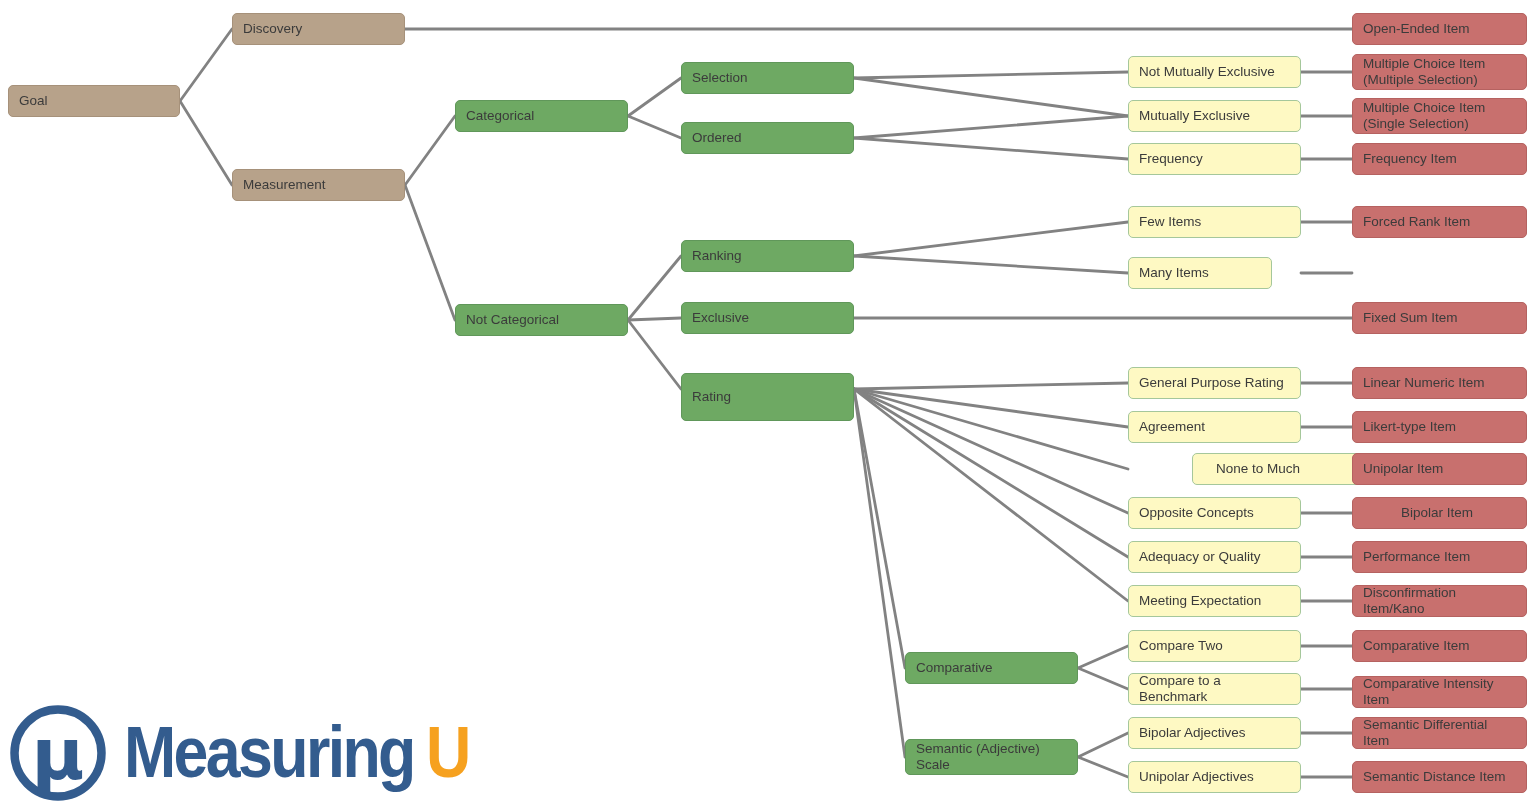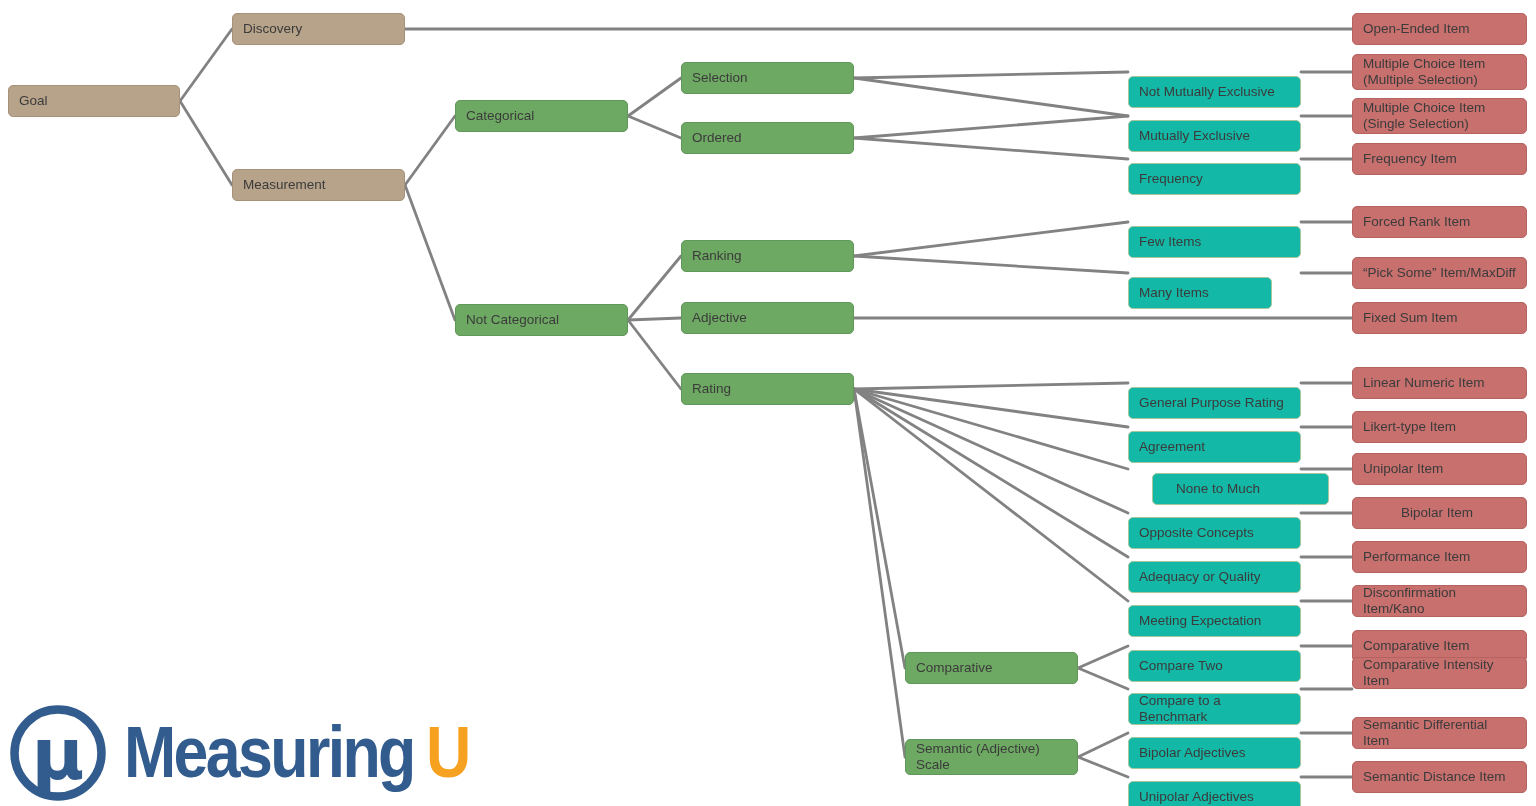--- a/index.html
+++ b/index.html
@@ -27,21 +27,21 @@
     align-items:center;
     padding:1px 10px;
     font-size:13.5px;
     line-height:1.22;
     color:#3b3b3b;
     white-space:pre-line;
     border:1px solid rgba(0,0,0,0.12);
   }
   .node.goal{   background:#b7a28a; border-color:#a6917a;}
   .node.branch{ background:#6ea963; border-color:#60975a;}
-  .node.sub{    background:#14b8a6; border-color:#a5c79b;margin-top:20px;}
+  .node.sub{    background:#fef9c3; border-color:#a5c79b;}
   .node.item{   background:#c8706e; border-color:#b56260;}
   
   #logo{
     position:absolute;
     left:6px; top:698px;
     display:flex;
     align-items:center;
   }
   #logo-mark{ width:104px; height:108px; display:block;}
   #wordmark{
@@ -119,52 +119,51 @@
     </div>
   </div>
 <div class="node goal" style="left: 8px; top: 85px; width: 172px; height: 32px;">Goal</div>
     <div class="node goal" style="left: 232px; top: 13px; width: 173px; height: 32px;">Discovery</div>
     <div class="node goal" style="left: 232px; top: 169px; width: 173px; height: 32px;">Measurement</div>
     <div class="node branch" style="left: 455px; top: 100px; width: 173px; height: 32px;">Categorical</div>
     <div class="node branch" style="left: 455px; top: 304px; width: 173px; height: 32px;">Not Categorical</div>
     <div class="node branch" style="left: 681px; top: 62px; width: 173px; height: 32px;">Selection</div>
     <div class="node branch" style="left: 681px; top: 122px; width: 173px; height: 32px;">Ordered</div>
     <div class="node branch" style="left: 681px; top: 240px; width: 173px; height: 32px;">Ranking</div>
-    <div class="node branch" style="left: 681px; top: 302px; width: 173px; height: 32px;">Adjective</div>
-    <div class="node branch" style="left: 681px; top: 373px; width: 173px; height: 32px;">Rating</div>
+    <div class="node branch" style="left: 681px; top: 302px; width: 173px; height: 32px;">Exclusive</div>
+    <div class="node branch" style="left: 681px; top: 373px; width: 173px; height: 48px;">Rating</div>
     <div class="node branch" style="left: 905px; top: 652px; width: 173px; height: 32px;">Comparative</div>
     <div class="node branch" style="left: 905px; top: 739px; width: 173px; height: 36px;">Semantic (Adjective)
 Scale</div>
     <div class="node sub" style="left: 1128px; top: 56px; width: 173px; height: 32px;">Not Mutually Exclusive</div>
     <div class="node sub" style="left: 1128px; top: 100px; width: 173px; height: 32px;">Mutually Exclusive</div>
     <div class="node sub" style="left: 1128px; top: 143px; width: 173px; height: 32px;">Frequency</div>
     <div class="node sub" style="left: 1128px; top: 206px; width: 173px; height: 32px;">Few Items</div>
     <div class="node sub" style="left: 1128px; top: 257px; width: 144px; height: 32px;">Many Items</div>
     <div class="node sub" style="left: 1128px; top: 367px; width: 173px; height: 32px;">General Purpose Rating</div>
     <div class="node sub" style="left: 1128px; top: 411px; width: 173px; height: 32px;">Agreement</div>
-    <div class="node sub" style="left: 1152px; top: 453px; width: 177px; height: 32px; padding-left: 23px;">None to Much</div>
+    <div class="node sub" style="left: 1192px; top: 453px; width: 177px; height: 32px; padding-left: 23px;">None to Much</div>
     <div class="node sub" style="left: 1128px; top: 497px; width: 173px; height: 32px;">Opposite Concepts</div>
     <div class="node sub" style="left: 1128px; top: 541px; width: 173px; height: 32px;">Adequacy or Quality</div>
     <div class="node sub" style="left: 1128px; top: 585px; width: 173px; height: 32px;">Meeting Expectation</div>
     <div class="node sub" style="left: 1128px; top: 630px; width: 173px; height: 32px;">Compare Two</div>
     <div class="node sub" style="left: 1128px; top: 673px; width: 173px; height: 32px;">Compare to a Benchmark</div>
     <div class="node sub" style="left: 1128px; top: 761px; width: 173px; height: 32px;">Unipolar Adjectives</div>
     <div class="node sub" style="left: 1128px; top: 717px; width: 173px; height: 32px;">Bipolar Adjectives</div>
     <div class="node item" style="left: 1352px; top: 13px; width: 175px; height: 32px;">Open-Ended Item</div>
     <div class="node item" style="left: 1352px; top: 54px; width: 175px; height: 36px;">Multiple Choice Item
 (Multiple Selection)</div>
     <div class="node item" style="left: 1352px; top: 98px; width: 175px; height: 36px;">Multiple Choice Item
 (Single Selection)</div>
     <div class="node item" style="left: 1352px; top: 143px; width: 175px; height: 32px;">Frequency Item</div>
     <div class="node item" style="left: 1352px; top: 206px; width: 175px; height: 32px;">Forced Rank Item</div>
-    <div class="node item" style="left: 1352px; top: 257px; width: 175px; height: 32px;">“Pick Some” Item/MaxDiff</div>
     <div class="node item" style="left: 1352px; top: 302px; width: 175px; height: 32px;">Fixed Sum Item</div>
     <div class="node item" style="left: 1352px; top: 367px; width: 175px; height: 32px;">Linear Numeric Item</div>
     <div class="node item" style="left: 1352px; top: 411px; width: 175px; height: 32px;">Likert-type Item</div>
     <div class="node item" style="left: 1352px; top: 453px; width: 175px; height: 32px;">Unipolar Item</div>
     <div class="node item" style="left: 1352px; top: 497px; width: 175px; height: 32px; padding-left: 48px;">Bipolar Item</div>
     <div class="node item" style="left: 1352px; top: 541px; width: 175px; height: 32px;">Performance Item</div>
     <div class="node item" style="left: 1352px; top: 585px; width: 175px; height: 32px;">Disconfirmation Item/Kano</div>
     <div class="node item" style="left: 1352px; top: 630px; width: 175px; height: 32px;">Comparative Item</div>
-    <div class="node item" style="left: 1352px; top: 657px; width: 175px; height: 32px;">Comparative Intensity Item</div>
+    <div class="node item" style="left: 1352px; top: 676px; width: 175px; height: 32px;">Comparative Intensity Item</div>
     <div class="node item" style="left: 1352px; top: 717px; width: 175px; height: 32px;">Semantic Differential Item</div>
     <div class="node item" style="left: 1352px; top: 761px; width: 175px; height: 32px;">Semantic Distance Item</div>
   </div>
 
 </body></html>

